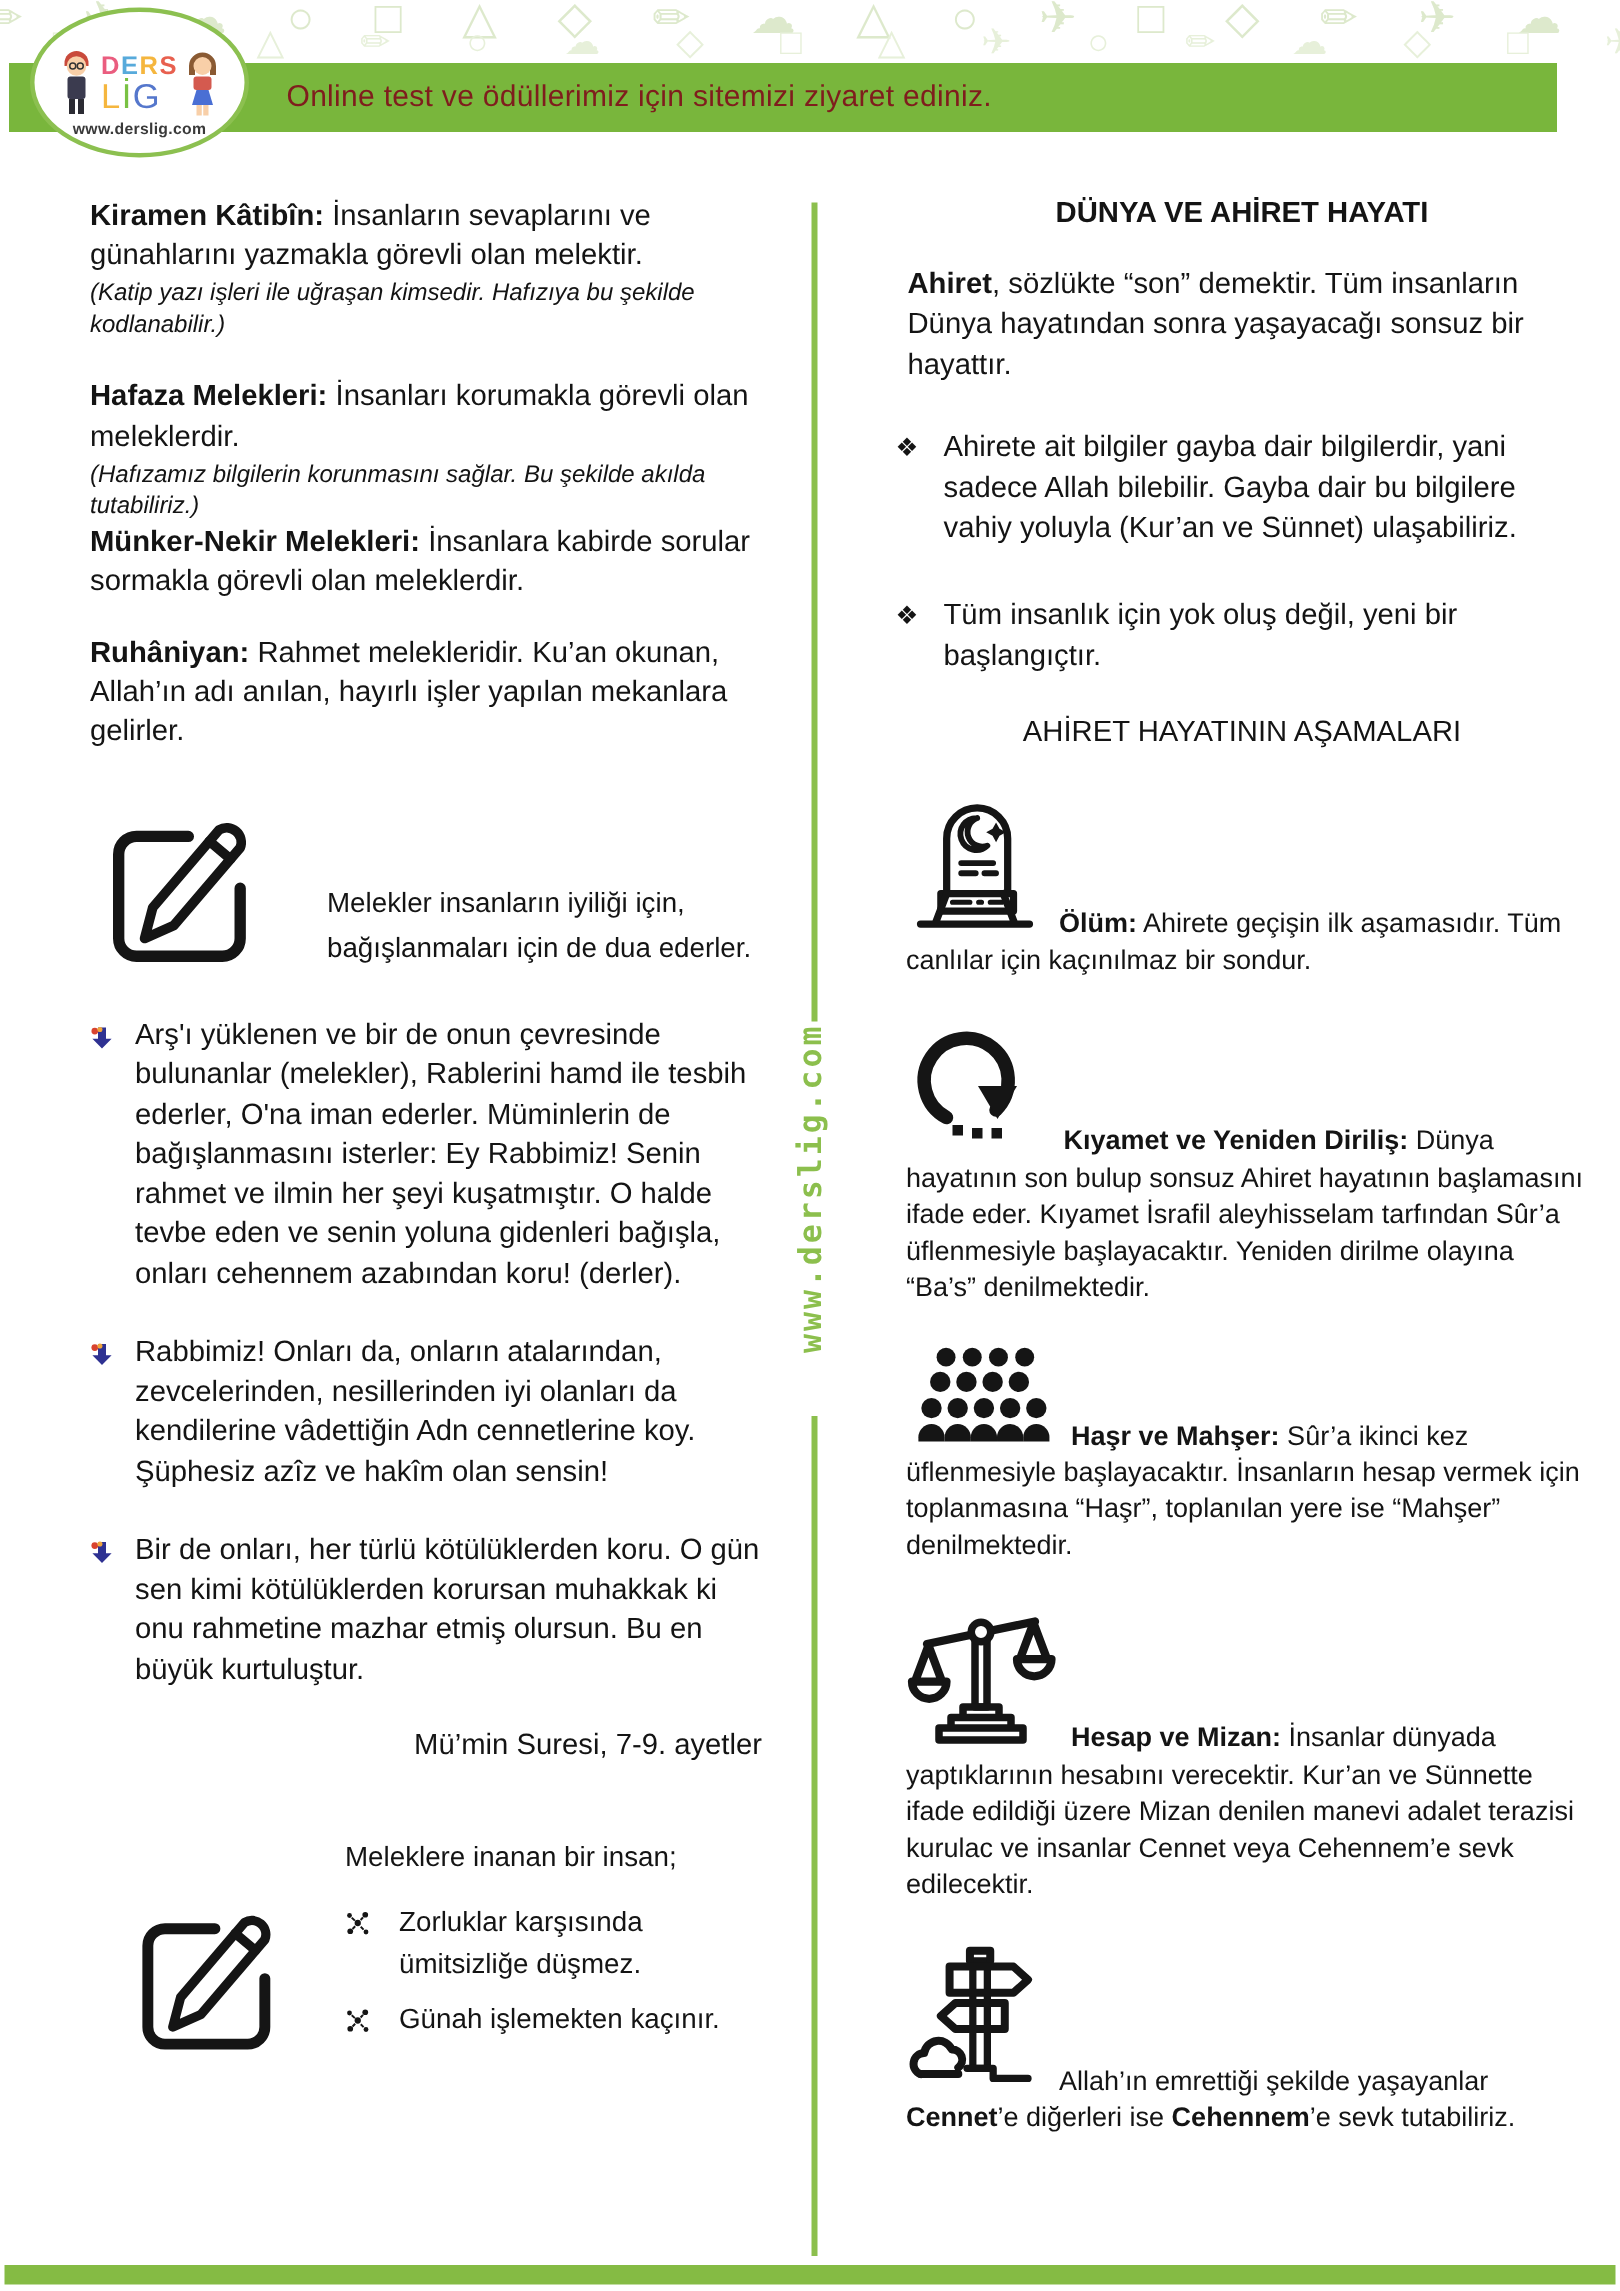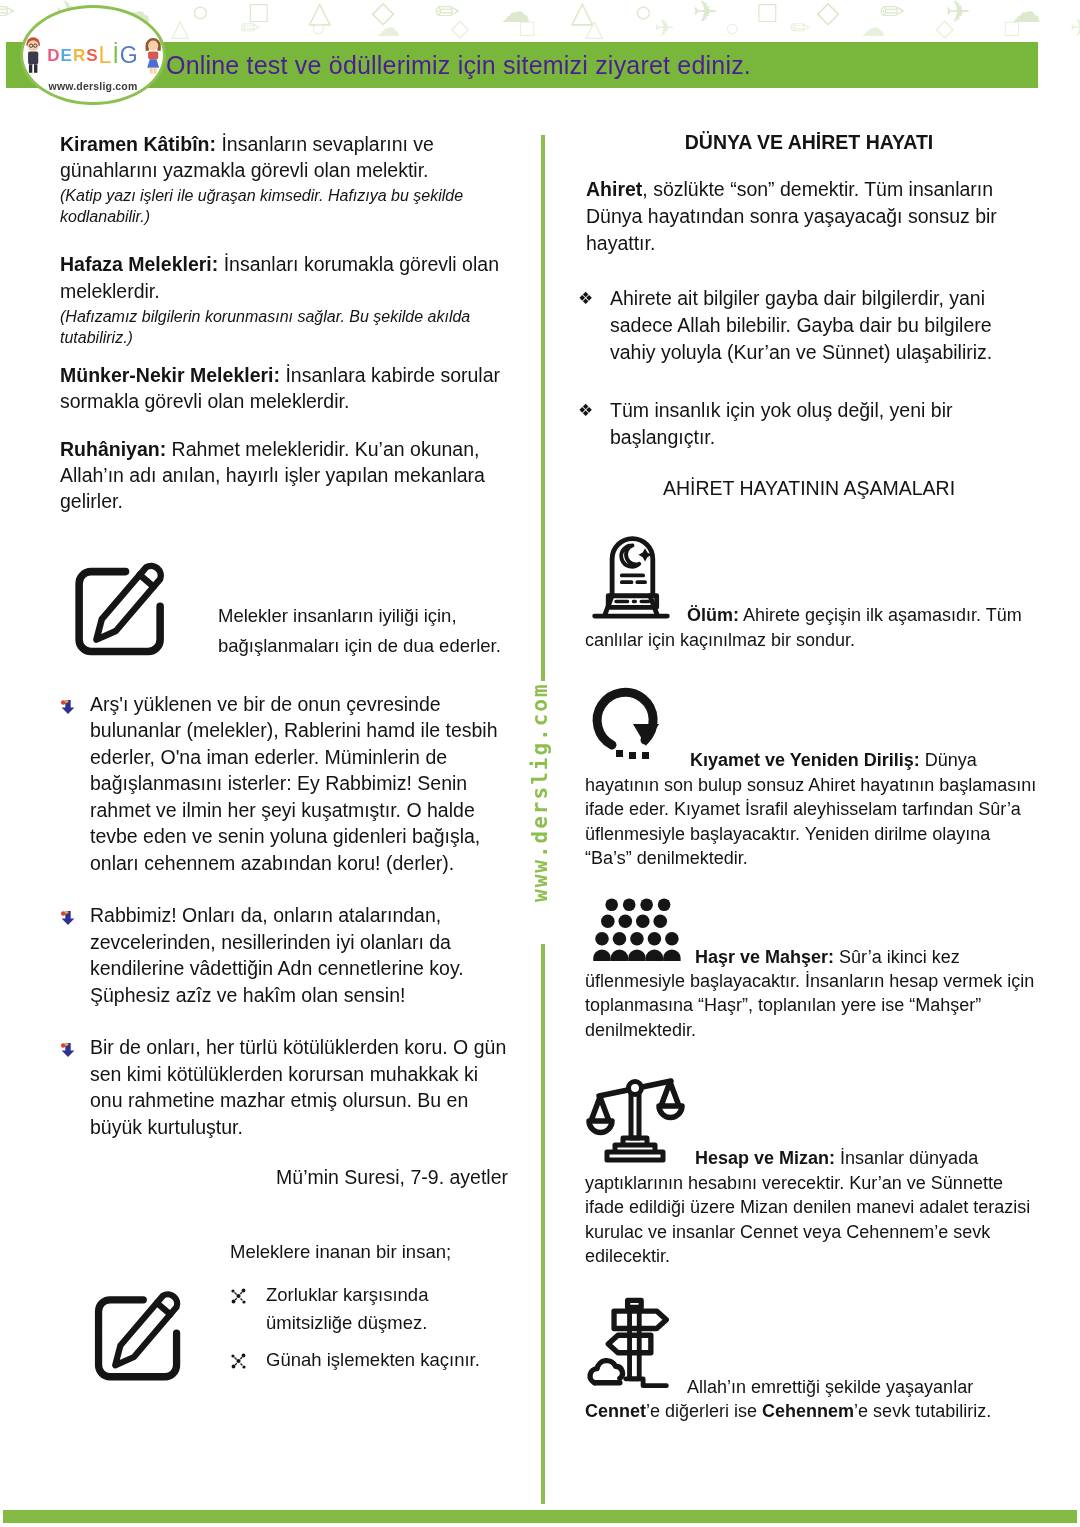--- a/index.html
+++ b/index.html
@@ -5,47 +5,47 @@
   html,body{margin:0;padding:0;background:#e8e8e8}
   .page{position:relative;width:1080px;height:1527px;margin:0 auto;background:#fff;
         font-family:"Liberation Sans",sans-serif;color:#141414;overflow:hidden}
 
   
   .doodle-strip{position:absolute;top:0;left:0;width:1080px;height:42px;overflow:hidden;
                 color:#dde9cc;white-space:nowrap;user-select:none}
   .doodle-row1{position:absolute;top:-6px;left:-10px;font-size:30px;letter-spacing:16px}
   .doodle-row2{position:absolute;top:14px;left:-34px;font-size:24px;letter-spacing:22px;color:#e7f0da}
   .banner{position:absolute;top:42px;left:6px;width:1032px;height:46px;background:#79b63c}
-  .banner-text{position:absolute;left:160px;top:50%;transform:translateY(-50%);
-               color:#4c1d95;font-size:25px;letter-spacing:.2px}
+  .banner-text{position:absolute;left:185px;top:50%;transform:translateY(-50%);
+               color:#7f1d1d;font-size:20px;letter-spacing:.2px}
   .logo{position:absolute;top:5px;left:20px;width:140px;height:94px;background:#fff;
         border:3px solid #8cc050;border-radius:50%;z-index:2;display:flex;
         align-items:center;justify-content:center;gap:4px}
-  .logo-center{display:flex;align-items:center;line-height:1}
+  .logo-center{display:flex;flex-direction:column;line-height:1}
   .logo-word1{font-weight:bold;font-size:17px;letter-spacing:1px}
   .logo-word2{font-weight:normal;font-size:23px;letter-spacing:1px;margin-top:1px}
   .logo-url{position:absolute;bottom:10px;width:100%;text-align:center;
             font-size:10.5px;font-weight:bold;color:#3a3a3a;letter-spacing:.2px}
 
   
   .divider-seg{position:absolute;left:541px;width:4px;background:#8cbf4d}
   .seg1{top:135px;height:546px}
   .seg2{top:944px;height:560px}
   .watermark{position:absolute;left:438px;top:788px;width:204px;text-align:center;
              transform:rotate(-90deg);font-family:"DejaVu Sans Mono",monospace;
              font-weight:bold;font-size:21px;letter-spacing:2px;color:#8cbf4d;white-space:nowrap}
 
   
   .left-col{position:absolute;left:60px;top:131px;width:452px}
-  .right-col{position:absolute;left:578px;top:131px;width:462px}
+  .right-col{position:absolute;left:597px;top:131px;width:462px}
 
   .sec{font-size:19.5px;line-height:1.34;margin:0}
   .sec b{font-weight:bold}
   .subnote{font-size:16px;font-style:italic;line-height:1.32;margin:2px 0 0 0}
-  .mb-lg{margin-bottom:24px}.mb-md{margin-bottom:14px}.mb-s3{margin-bottom:20px}
+  .mb-lg{margin-bottom:24px}.mb-md{}.mb-s3{margin-bottom:20px}
 
   .note-row{display:flex;align-items:flex-end;margin:32px 0 0 4px}
   .note-text{margin-left:46px;padding-top:10px;font-size:18.5px;line-height:1.62;width:290px}
 
   .qlist{list-style:none;margin:30px 0 0 0;padding:0}
   .qlist li{display:flex;margin-bottom:26px;font-size:19.5px;line-height:1.36}
   .qlist .blt{flex:0 0 30px;padding-top:4px}
   .quote-src{text-align:right;font-size:19.5px;margin:12px 4px 0 0}
 
   .note2{display:flex;align-items:flex-end;margin:44px 0 0 24px}

